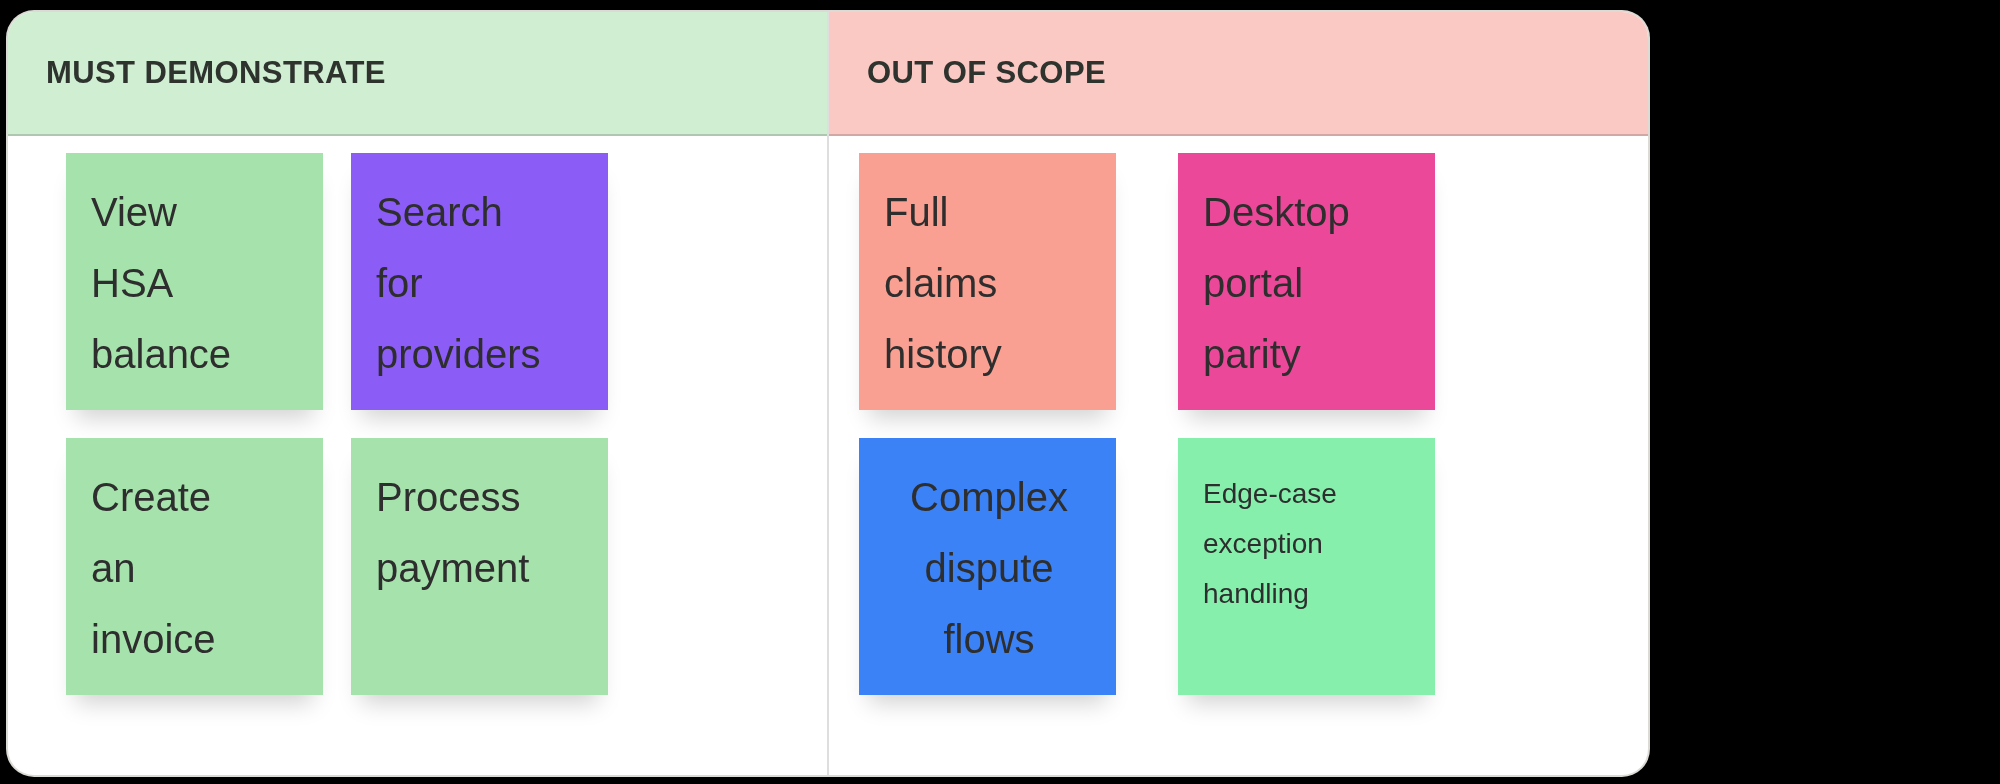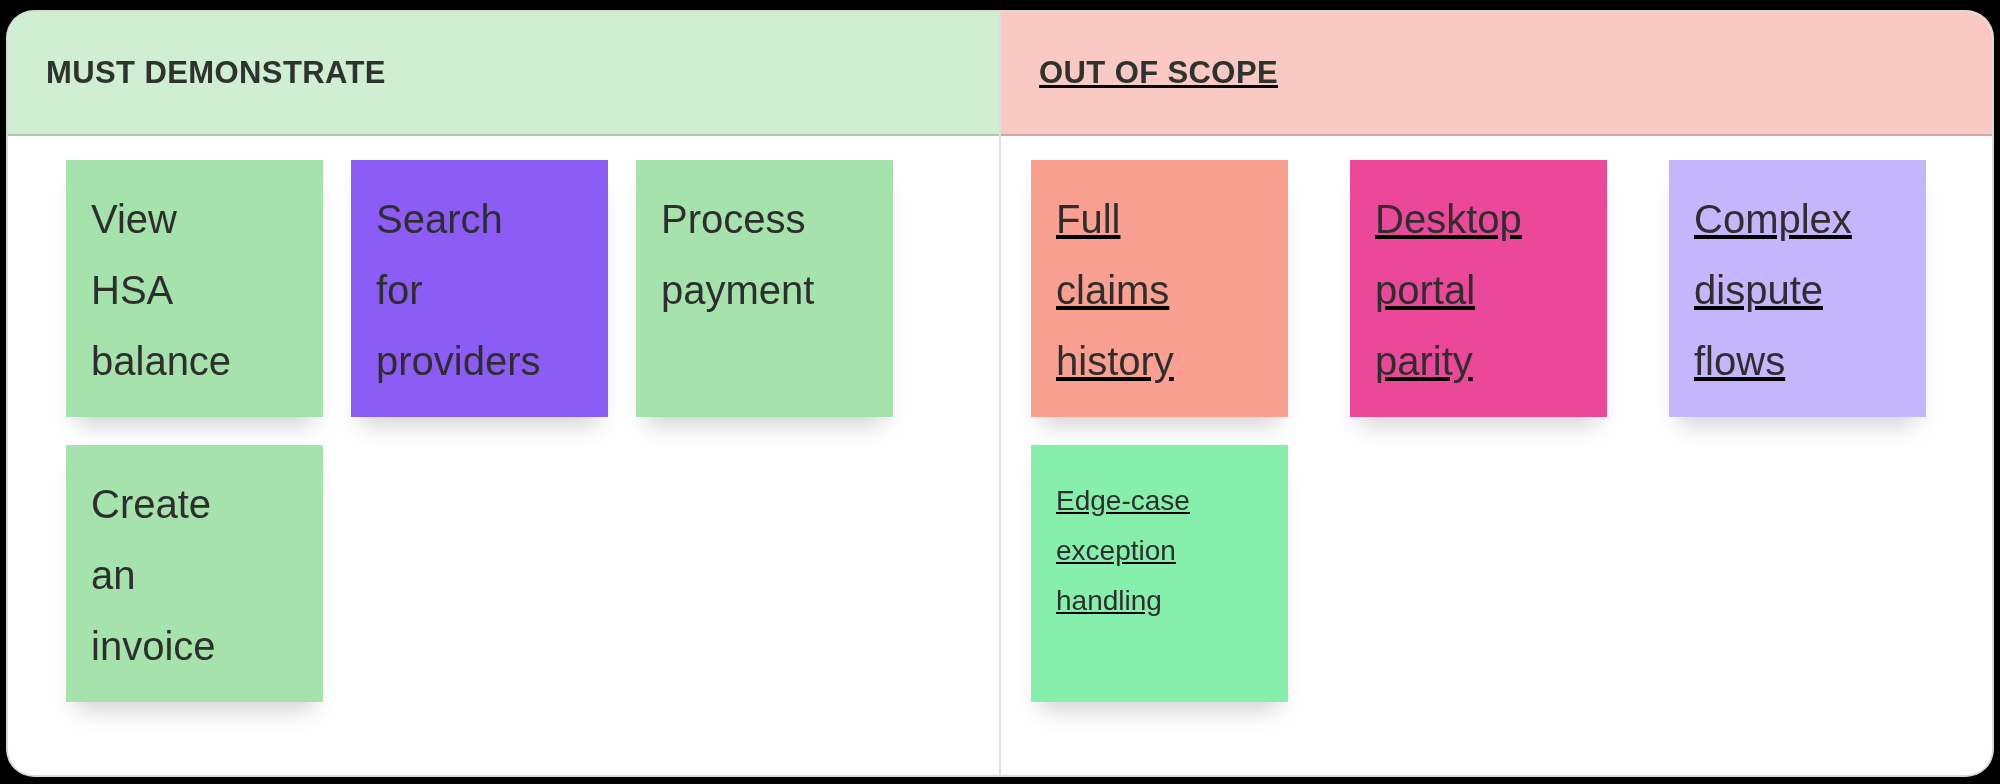--- a/index.html
+++ b/index.html
@@ -14,37 +14,36 @@
   .stage {
     position: relative;
     width: 2000px;
     height: 784px;
     background: #000000;
   }
   .board {
     position: absolute;
     left: 8px;
     top: 12px;
-    width: 1984px;
+    width: 1640px;
     height: 763px;
     background: #ffffff;
     border-radius: 26px;
     overflow: hidden;
     display: flex;
     box-shadow: 0 0 0 2px rgba(232, 230, 224, 0.95), 0 6px 24px rgba(0,0,0,0.45);
   }
   .column {
     flex: 1 1 0;
     display: flex;
     flex-direction: column;
     min-width: 0;
   }
   .column + .column {
     border-left: 2px solid rgba(0,0,0,0.13);
-    text-decoration: underline;
   }
   .col-header {
     flex: 0 0 124px;
     height: 124px;
     display: flex;
     align-items: center;
     padding-left: 38px;
     box-sizing: border-box;
     border-bottom: 2px solid rgba(0,0,0,0.16);
   }
@@ -54,21 +53,21 @@
     letter-spacing: 0.4px;
     color: #2e332e;
     white-space: nowrap;
   }
   .col-body {
     flex: 1 1 auto;
     display: flex;
     flex-wrap: wrap;
     align-content: flex-start;
     box-sizing: border-box;
-    padding-top: 24px;
+    padding-top: 17px;
     row-gap: 28px;
   }
   
   .c0 .col-body { padding-left: 58px; column-gap: 28px; }
   .c1 .col-body { padding-left: 30px; column-gap: 62px; }
   .c2 .col-body { padding-left: 31px; column-gap: 31px; }
   .note {
     width: 257px;
     height: 257px;
     box-sizing: border-box;
@@ -92,40 +91,40 @@
       <div class="col-header" style="background: rgb(207, 238, 210);">
         <span class="col-title">MUST DEMONSTRATE</span>
       </div>
       <div class="col-body">
         <div class="note large" style="background: rgb(166, 227, 172);">View
 HSA
 balance</div>
         <div class="note large" style="background: #8b5cf6;">Search
 for
 providers</div>
-        <div class="note large" style="background: rgb(166, 227, 172);">Process
-payment</div>
         <div class="note large" style="background: rgb(166, 227, 172);">Create
 an
 invoice</div>
+        <div class="note large" style="background: rgb(166, 227, 172);">Process
+payment</div>
       </div>
     </div>
 
     <div class="column c1">
       <div class="col-header" style="background: rgb(251, 201, 196);">
         <span class="col-title">OUT OF SCOPE</span>
       </div>
       <div class="col-body">
         <div class="note large" style="background: rgb(249, 160, 146);">Full
 claims
 history</div>
         <div class="note large" style="background: #ec4899;">Desktop
 portal
 parity</div>
-        <div class="note large" style="background: #c4b5fd;">Complex
+        <div class="note large" style="background: #3b82f6; text-align: center;">Complex
 dispute
 flows</div>
         <div class="note small" style="background: #86efac;">Edge-case
 exception
 handling</div>
       </div>
     </div>
 
 
   </div>

